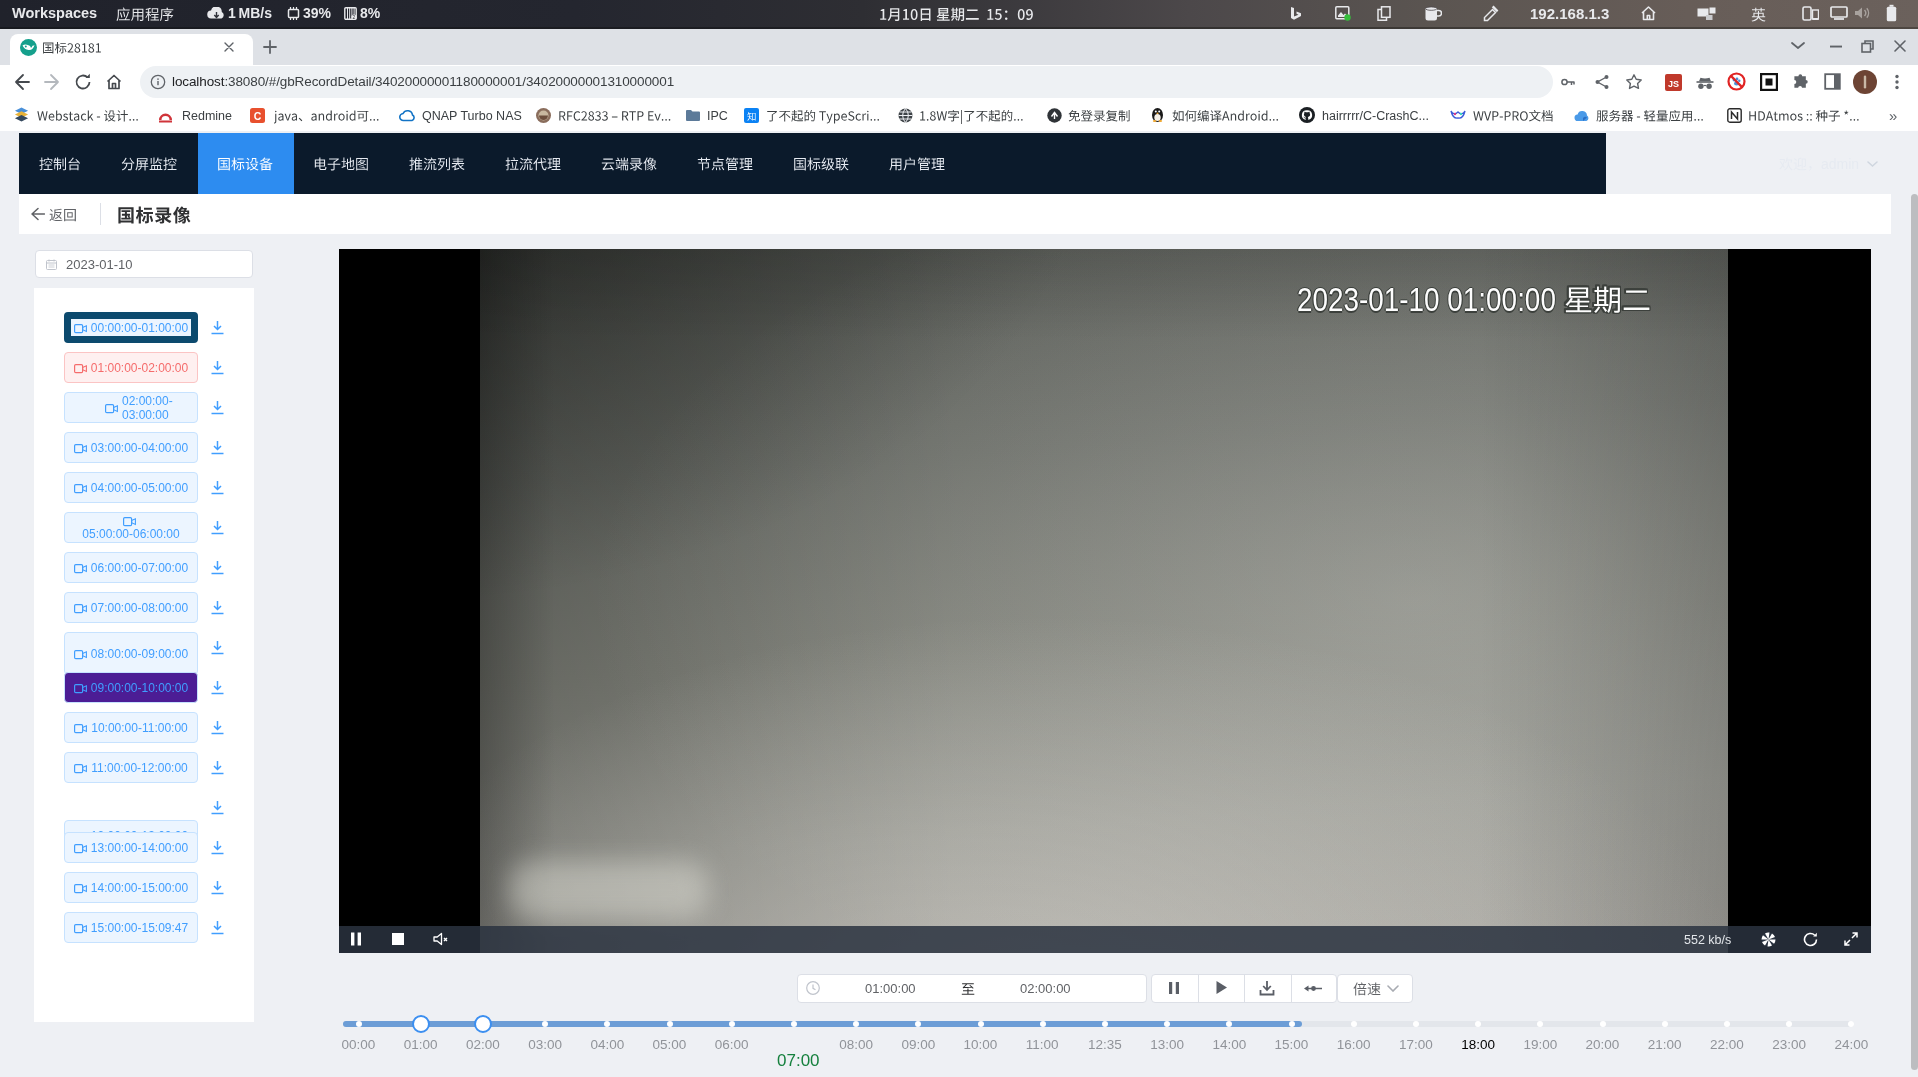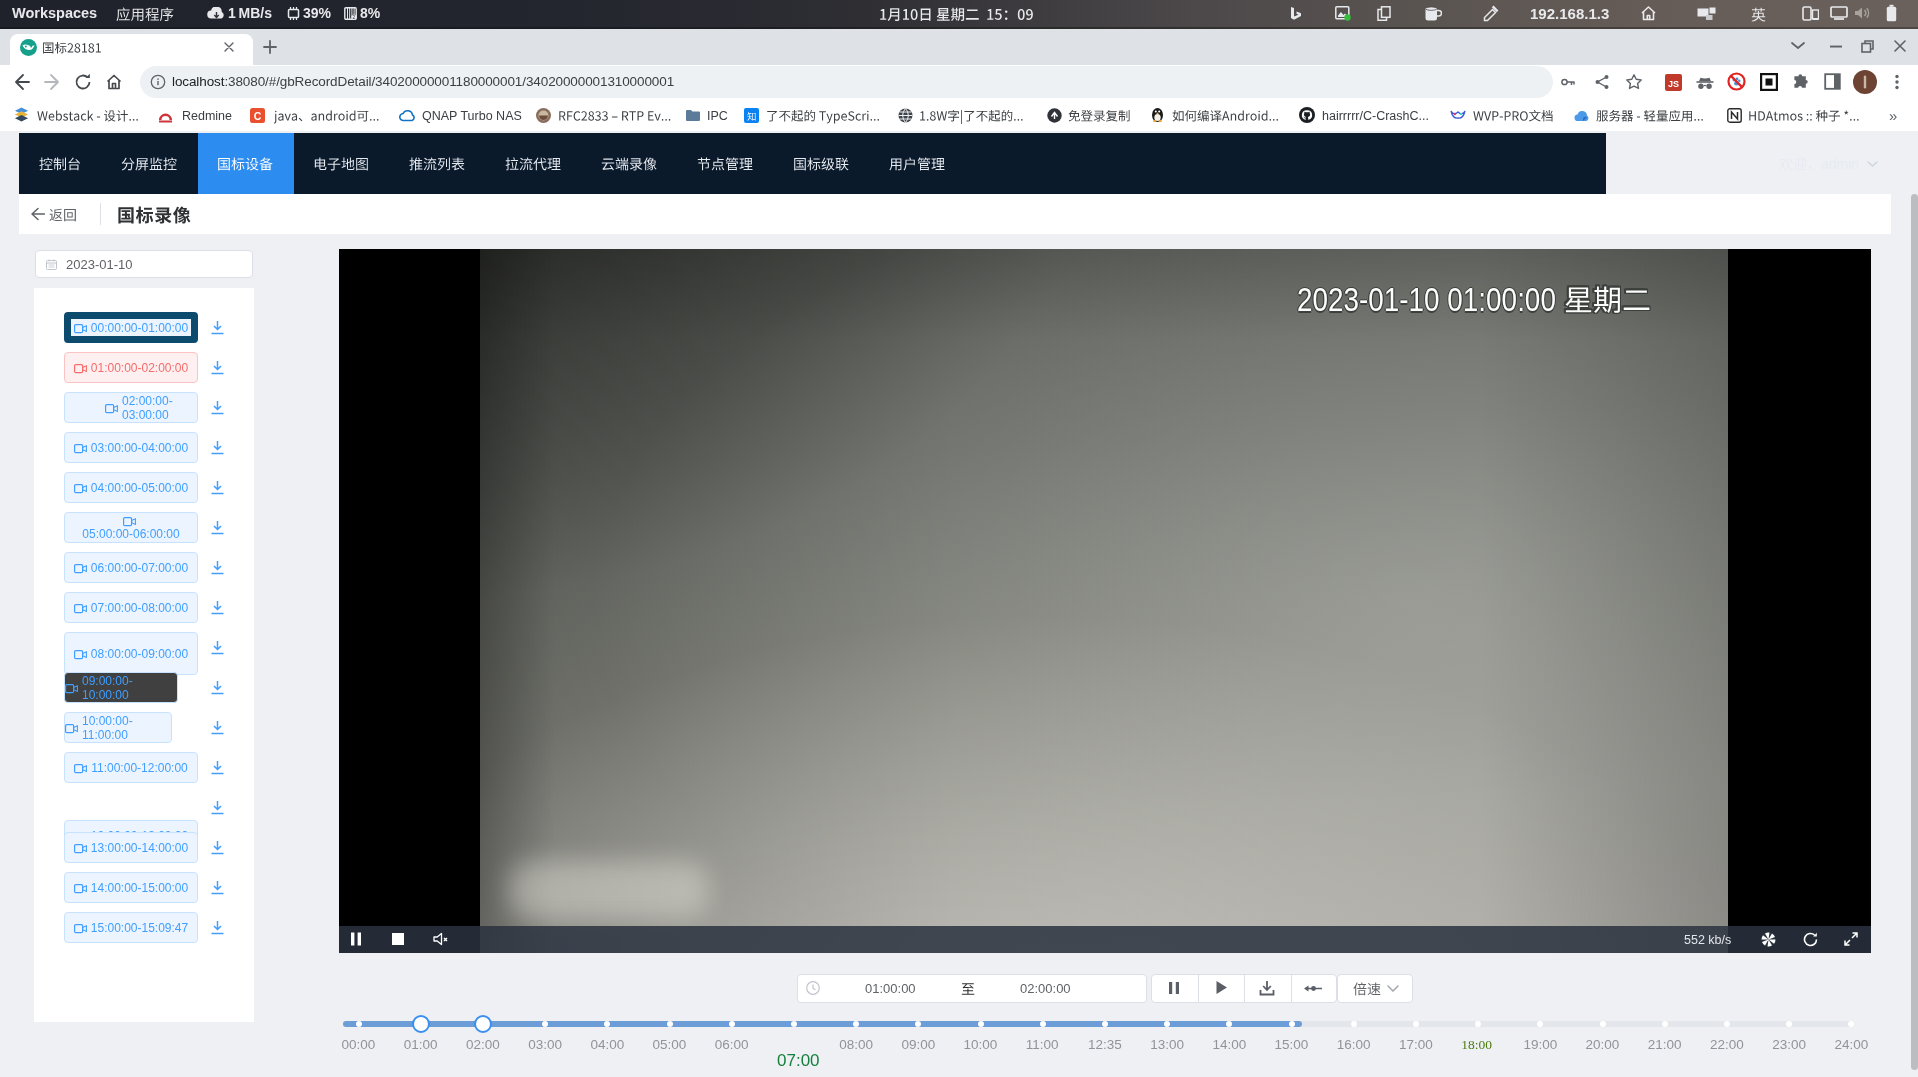--- a/index.html
+++ b/index.html
@@ -634,36 +634,36 @@
       </svg>
     </span>
     <span style="font-size:12px;color:#409eff;letter-spacing:0;">08:00:00-09:00:00</span>
   </div>
 <div style="position:absolute;left:210px;top:640px;">
     <svg width="15" height="15" viewBox="0 0 15 15" style="">
       <path d="M7.5 1 V9 M4 6 L7.5 9.5 L11 6" stroke="#409eff" stroke-width="1.5" fill="none"></path>
       <path d="M1.5 13.5 H13.5" stroke="#409eff" stroke-width="1.5"></path>
     </svg>
   </div>
-<div style="position:absolute;left:64px;top:672px;width:114px;height:31px;background:#404040;border:1px solid #c6e2ff;border-radius:4px;display:flex;align-items:center;justify-content:center;">
+<div style="position:absolute;left:64px;top:672px;width:134px;height:31px;background:#4c1d95;border:1px solid #c6e2ff;border-radius:4px;display:flex;align-items:center;justify-content:center;">
     <span style="margin-right:4px;margin-top:1px;">
       <svg width="13" height="11" viewBox="0 0 13 11" style="">
         <rect x="0.6" y="1.6" width="8" height="8" rx="1.2" fill="none" stroke="#409eff" stroke-width="1.2"></rect>
         <path d="M8.6 4.5 L12.4 2.8 V8.4 L8.6 6.7Z" fill="none" stroke="#409eff" stroke-width="1.1"></path>
       </svg>
     </span>
     <span style="font-size:12px;color:#409eff;letter-spacing:0;">09:00:00-10:00:00</span>
   </div>
 <div style="position:absolute;left:210px;top:680px;">
     <svg width="15" height="15" viewBox="0 0 15 15" style="">
       <path d="M7.5 1 V9 M4 6 L7.5 9.5 L11 6" stroke="#409eff" stroke-width="1.5" fill="none"></path>
       <path d="M1.5 13.5 H13.5" stroke="#409eff" stroke-width="1.5"></path>
     </svg>
   </div>
-<div style="position:absolute;left:64px;top:712px;width:108px;height:31px;background:#ecf5ff;border:1px solid #c6e2ff;border-radius:4px;display:flex;align-items:center;justify-content:center;">
+<div style="position:absolute;left:64px;top:712px;width:134px;height:31px;background:#ecf5ff;border:1px solid #c6e2ff;border-radius:4px;display:flex;align-items:center;justify-content:center;">
     <span style="margin-right:4px;margin-top:1px;">
       <svg width="13" height="11" viewBox="0 0 13 11" style="">
         <rect x="0.6" y="1.6" width="8" height="8" rx="1.2" fill="none" stroke="#409eff" stroke-width="1.2"></rect>
         <path d="M8.6 4.5 L12.4 2.8 V8.4 L8.6 6.7Z" fill="none" stroke="#409eff" stroke-width="1.1"></path>
       </svg>
     </span>
     <span style="font-size:12px;color:#409eff;letter-spacing:0;">10:00:00-11:00:00</span>
   </div>
 <div style="position:absolute;left:210px;top:720px;">
     <svg width="15" height="15" viewBox="0 0 15 15" style="">
@@ -886,19 +886,19 @@
 <div style="position:absolute;left:839.2px;top:1036.5px;font-size:13.5px;color:#909399;font-weight:normal;white-space:nowrap;">08:00</div>
 <div style="position:absolute;left:901.4000000000001px;top:1036.5px;font-size:13.5px;color:#909399;font-weight:normal;white-space:nowrap;">09:00</div>
 <div style="position:absolute;left:963.6px;top:1036.5px;font-size:13.5px;color:#909399;font-weight:normal;white-space:nowrap;">10:00</div>
 <div style="position:absolute;left:1025.8000000000002px;top:1036.5px;font-size:13.5px;color:#909399;font-weight:normal;white-space:nowrap;">11:00</div>
 <div style="position:absolute;left:1088.0px;top:1036.5px;font-size:13.5px;color:#909399;font-weight:normal;white-space:nowrap;">12:35</div>
 <div style="position:absolute;left:1150.2px;top:1036.5px;font-size:13.5px;color:#909399;font-weight:normal;white-space:nowrap;">13:00</div>
 <div style="position:absolute;left:1212.4px;top:1036.5px;font-size:13.5px;color:#909399;font-weight:normal;white-space:nowrap;">14:00</div>
 <div style="position:absolute;left:1274.6px;top:1036.5px;font-size:13.5px;color:#909399;font-weight:normal;white-space:nowrap;">15:00</div>
 <div style="position:absolute;left:1336.8000000000002px;top:1036.5px;font-size:13.5px;color:#909399;font-weight:normal;white-space:nowrap;">16:00</div>
 <div style="position:absolute;left:1399.0px;top:1036.5px;font-size:13.5px;color:#909399;font-weight:normal;white-space:nowrap;">17:00</div>
-<div style="position:absolute;left:1461.2000000000003px;top:1036.5px;font-size:13.5px;color:#4d7c0f;font-weight:normal;white-space:nowrap;font-family:Liberation Serif, serif;">18:00</div>
+<div style="position:absolute;left:1461.2000000000003px;top:1036.5px;font-size:13.5px;color:#000000;font-weight:normal;white-space:nowrap;">18:00</div>
 <div style="position:absolute;left:1523.4px;top:1036.5px;font-size:13.5px;color:#909399;font-weight:normal;white-space:nowrap;">19:00</div>
 <div style="position:absolute;left:1585.6px;top:1036.5px;font-size:13.5px;color:#909399;font-weight:normal;white-space:nowrap;">20:00</div>
 <div style="position:absolute;left:1647.8000000000002px;top:1036.5px;font-size:13.5px;color:#909399;font-weight:normal;white-space:nowrap;">21:00</div>
 <div style="position:absolute;left:1710.0px;top:1036.5px;font-size:13.5px;color:#909399;font-weight:normal;white-space:nowrap;">22:00</div>
 <div style="position:absolute;left:1772.2000000000003px;top:1036.5px;font-size:13.5px;color:#909399;font-weight:normal;white-space:nowrap;">23:00</div>
 <div style="position:absolute;left:1834.4px;top:1036.5px;font-size:13.5px;color:#909399;font-weight:normal;white-space:nowrap;">24:00</div>
 <div style="position:absolute;left:1911px;top:194px;width:7px;height:876px;background:#bcbdc0;border-radius:4px;"></div>
 </body></html>

